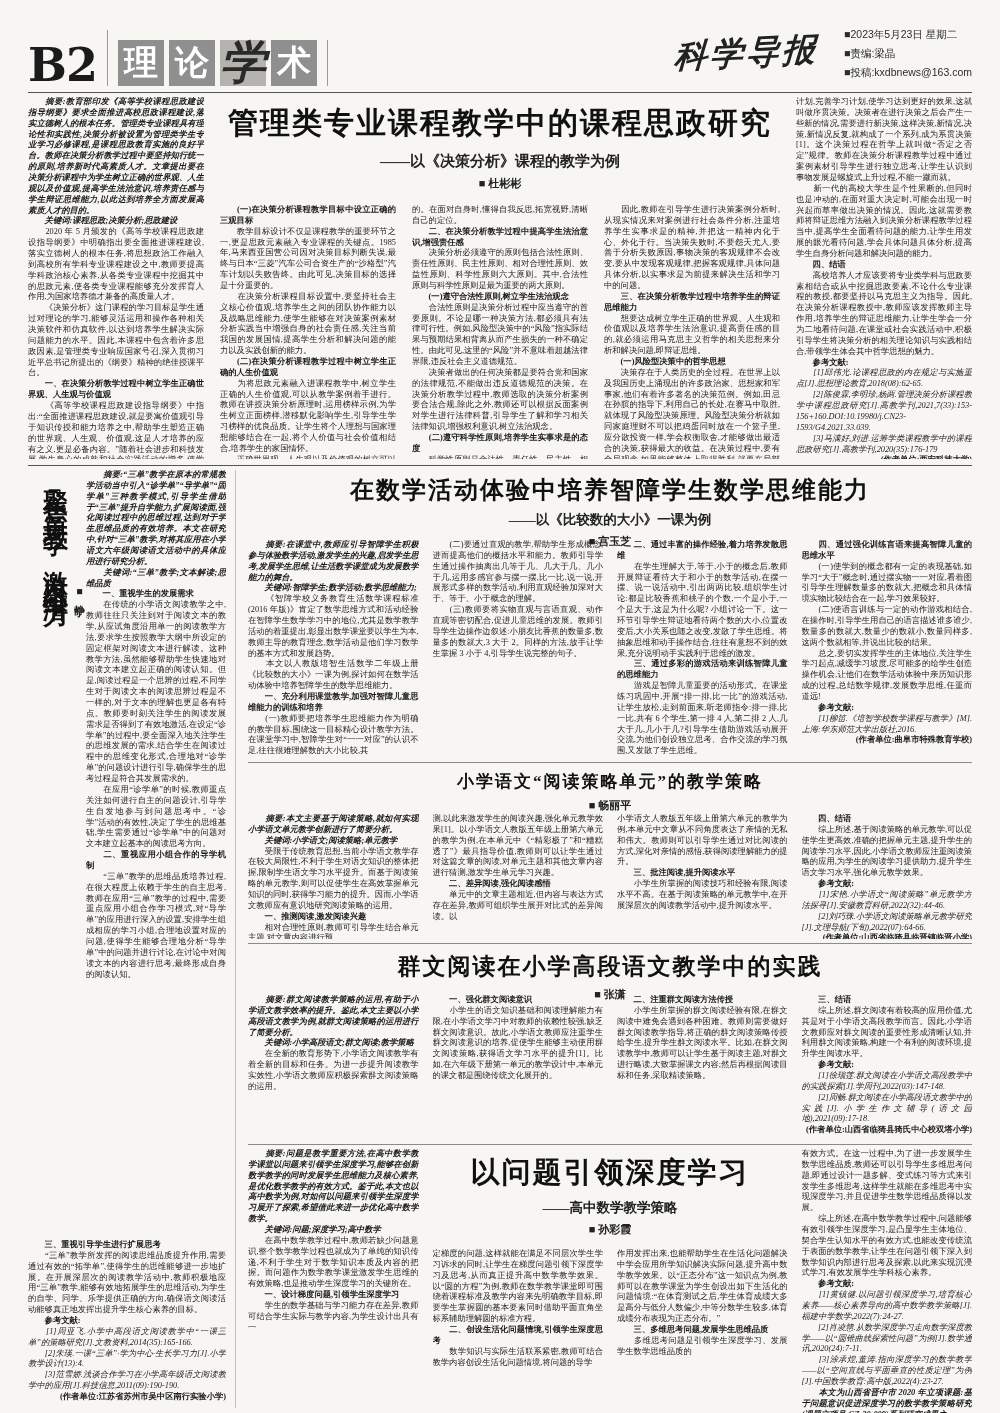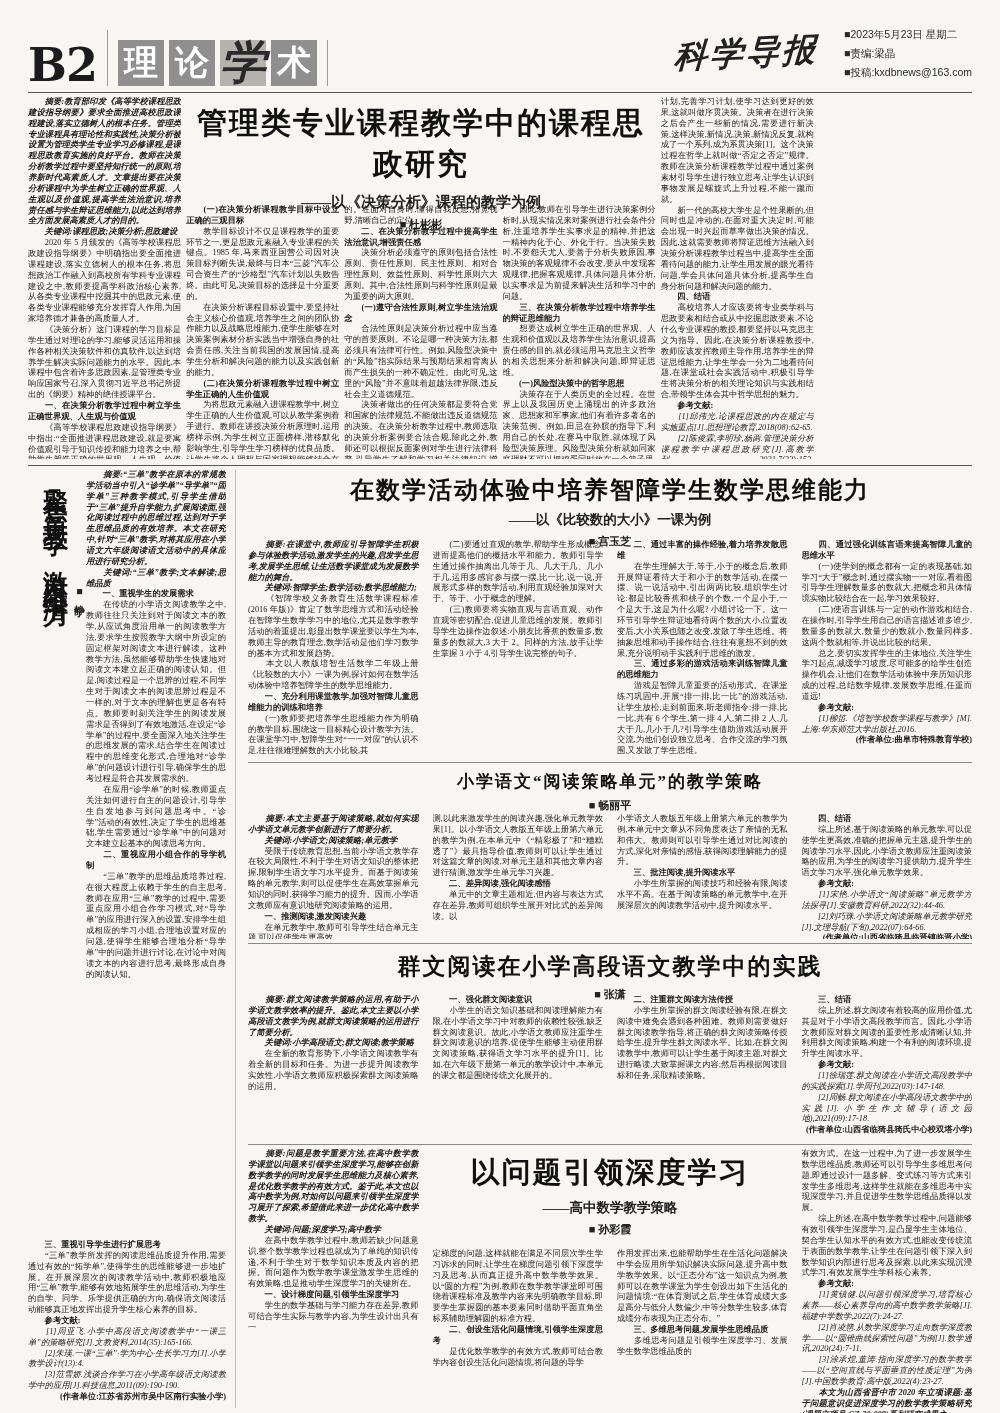--- a/index.html
+++ b/index.html
@@ -30,22 +30,22 @@
   .col{font-size:8.3px;line-height:1.31;overflow:hidden;text-align:justify;}
   .blk{margin:0;}
   .blk.p{text-align:justify;}
   .blk.h{font-weight:700;text-align:justify;}
   .blk.k{font-style:italic;font-weight:600;text-align:justify;}
   .blk.ref{font-style:italic;text-align:justify;}
   .blk.note{font-style:italic;font-weight:600;text-align:justify;}
   .blk.au{font-weight:700;text-align:right;}
 
   
-  .band-a{height:362px;display:grid;grid-template-columns:repeat(6,1fr);grid-template-rows:108px 1fr;
-          column-gap:5px;overflow:hidden;margin-top:2px;}
+  .band-a{height:362px;display:grid;grid-template-columns:repeat(5,1fr);grid-template-rows:108px 1fr;
+          column-gap:16px;overflow:hidden;margin-top:2px;}
   .a-col1{grid-column:1;grid-row:1/3;}
   .a-titlebox{grid-column:2/5;grid-row:1;padding-top:6px;}
   .a-titlebox .art-title{font-size:30px;}
   .a-titlebox .art-sub{font-size:15px;margin-top:8px;}
   .a-col2{grid-column:2;grid-row:2;} .a-col3{grid-column:3;grid-row:2;} .a-col4{grid-column:4;grid-row:2;}
   .a-col5{grid-column:5;grid-row:1/3;}
 
   
   .lower{display:flex;gap:12px;margin-top:3px;}
   .sidebar{width:198px;flex:0 0 198px;border-right:1px solid #c2c0ba;padding-right:9px;height:938px;overflow:hidden;}
@@ -232,21 +232,21 @@
         <div class="d-titlebox">
           <div class="art-title">小学语文“阅读策略单元”的教学策略</div>
           <div class="byline">■ 畅丽平</div>
         </div>
         <div class="cols4" style="height:calc(100% - 44px);">
           <div class="col">
               <div class="blk k">　　摘要:本文主要基于阅读策略,就如何实现小学语文单元教学创新进行了简要分析。</div>
               <div class="blk k">　　关键词:小学语文;阅读策略;单元教学</div>
               <div class="blk p">　　受限于传统教育思想,当前小学语文教学存在较大局限性,不利于学生对语文知识的整体把握,限制学生语文学习水平提升。而基于阅读策略的单元教学,则可以促使学生在高效掌握单元知识的同时,获得学习能力的提升。因而,小学语文教师应有意识地研究阅读策略的运用。</div>
               <div class="blk h">　　一、推测阅读,激发阅读兴趣</div>
-              <div class="blk p">　　在单元教学中,教师可引导学生结合单元主题,可以促使学生更高效</div>
+              <div class="blk p">　　相对合理性原则,教师可引导学生结合单元主题,对文章内容进行预</div>
             </div>
           <div class="col">
               <div class="blk p">测,以此来激发学生的阅读兴趣,强化单元教学效果[1]。以小学语文人教版五年级上册第六单元的教学为例,在本单元中《“精彩极了”和“糟糕透了”》最具指导价值,教师则可以让学生通过对这篇文章的阅读,对单元主题和其他文章内容进行猜测,激发学生单元学习兴趣。</div>
               <div class="blk h">　　二、差异阅读,强化阅读感悟</div>
               <div class="blk p">　　单元中的文章主题相近,但内容与表达方式存在差异,教师可组织学生展开对比式的差异阅读。以</div>
             </div>
           <div class="col">
               <div class="blk p">小学语文人教版五年级上册第六单元的教学为例,本单元中文章从不同角度表达了亲情的无私和伟大。教师则可以引导学生通过对比阅读的方式,深化对亲情的感悟,获得阅读理解能力的提升。</div>
               <div class="blk h">　　三、批注阅读,提升阅读水平</div>
               <div class="blk p">　　小学生所掌握的阅读技巧和经验有限,阅读水平不高。在基于阅读策略的单元教学中,在开展深层次的阅读教学活动中,提升阅读水平。</div>
@@ -303,21 +303,21 @@
             <div class="blk p">　　学生的数学基础与学习能力存在差异,教师可结合学生实际与教学内容,为学生设计出具有一</div>
           </div>
         <div class="f-titlebox">
           <div class="art-title">以问题引领深度学习</div>
           <div class="art-sub">——高中数学教学策略</div>
           <div class="byline">■ 孙彩霞</div>
         </div>
         <div class="col f-col2">
             <div class="blk p">定梯度的问题,这样就能在满足不同层次学生学习诉求的同时,让学生在梯度问题引领下深度学习及思考,从而真正提升高中数学教学效果。以“圆的方程”为例,教师在数学教学课堂即可围绕着课程标准及教学内容来先明确教学目标,即要学生掌握圆的基本要素同时借助平面直角坐标系辅助理解圆的标准方程。</div>
             <div class="blk h">　　二、创设生活化问题情境,引领学生深度思考</div>
-            <div class="blk p">　　是优化数学教学的有效方式,教师可结合教学内容创设生活化问题情境,将问题的导学</div>
+            <div class="blk p">　　数学知识与实际生活联系紧密,教师可结合教学内容创设生活化问题情境,将问题的导学</div>
           </div>
         <div class="col f-col3">
             <div class="blk p">作用发挥出来,也能帮助学生在生活化问题解决中学会应用所学知识解决实际问题,提升高中数学教学效果。以“正态分布”这一知识点为例,教师可以在教学课堂为学生创设出如下生活化的问题情境:“在体育测试之后,学生体育成绩大多是高分与低分人数偏少,中等分数学生较多,体育成绩分布表现为正态分布。”</div>
             <div class="blk h">　　三、多维思考问题,发展学生思维品质</div>
             <div class="blk p">　　多维思考问题是引领学生深度学习、发展学生数学思维品质的</div>
           </div>
         <div class="col f-col4">
             <div class="blk p">有效方式。在这一过程中,为了进一步发展学生数学思维品质,教师还可以引导学生多维思考问题,即通过设计一题多解、变式练习等方式来引发学生多维思考,这样学生就能在多维思考中实现深度学习,并且促进学生数学思维品质得以发展。</div>
             <div class="blk p">　　综上所述,在高中数学教学过程中,问题能够有效引领学生深度学习,是凸显学生主体地位、契合学生认知水平的有效方式,也能改变传统流于表面的数学教学,让学生在问题引领下深入到数学知识内部进行思考及探索,以此来实现沉浸式学习,有效发展学生学科核心素养。</div>
             <div class="blk h">　　参考文献:</div>

